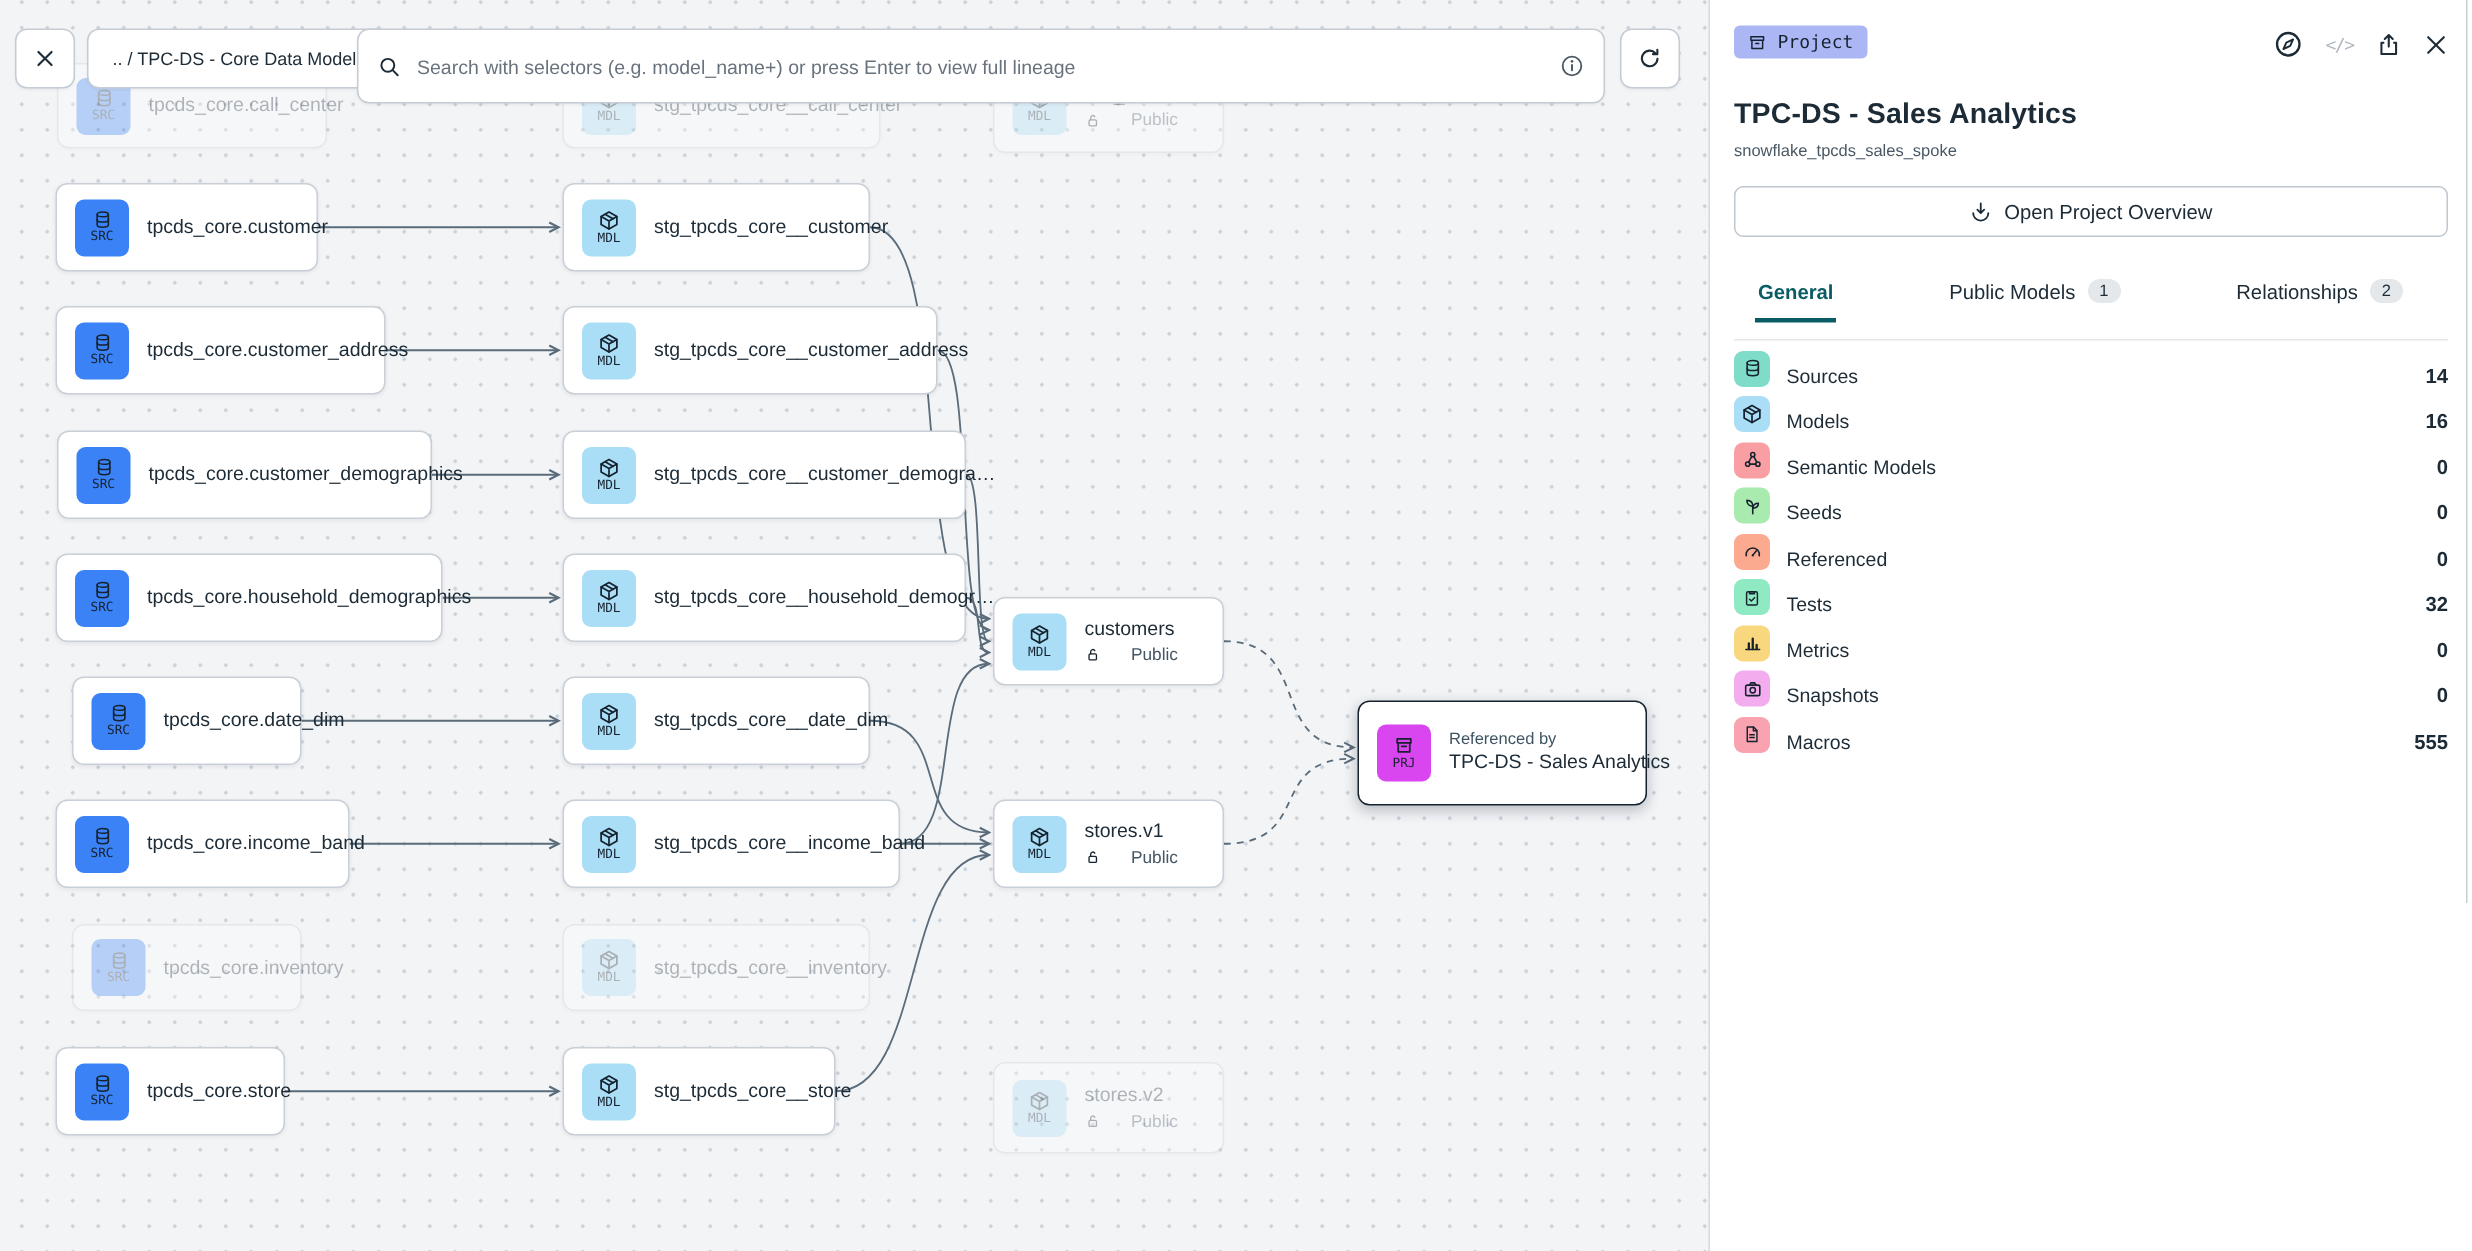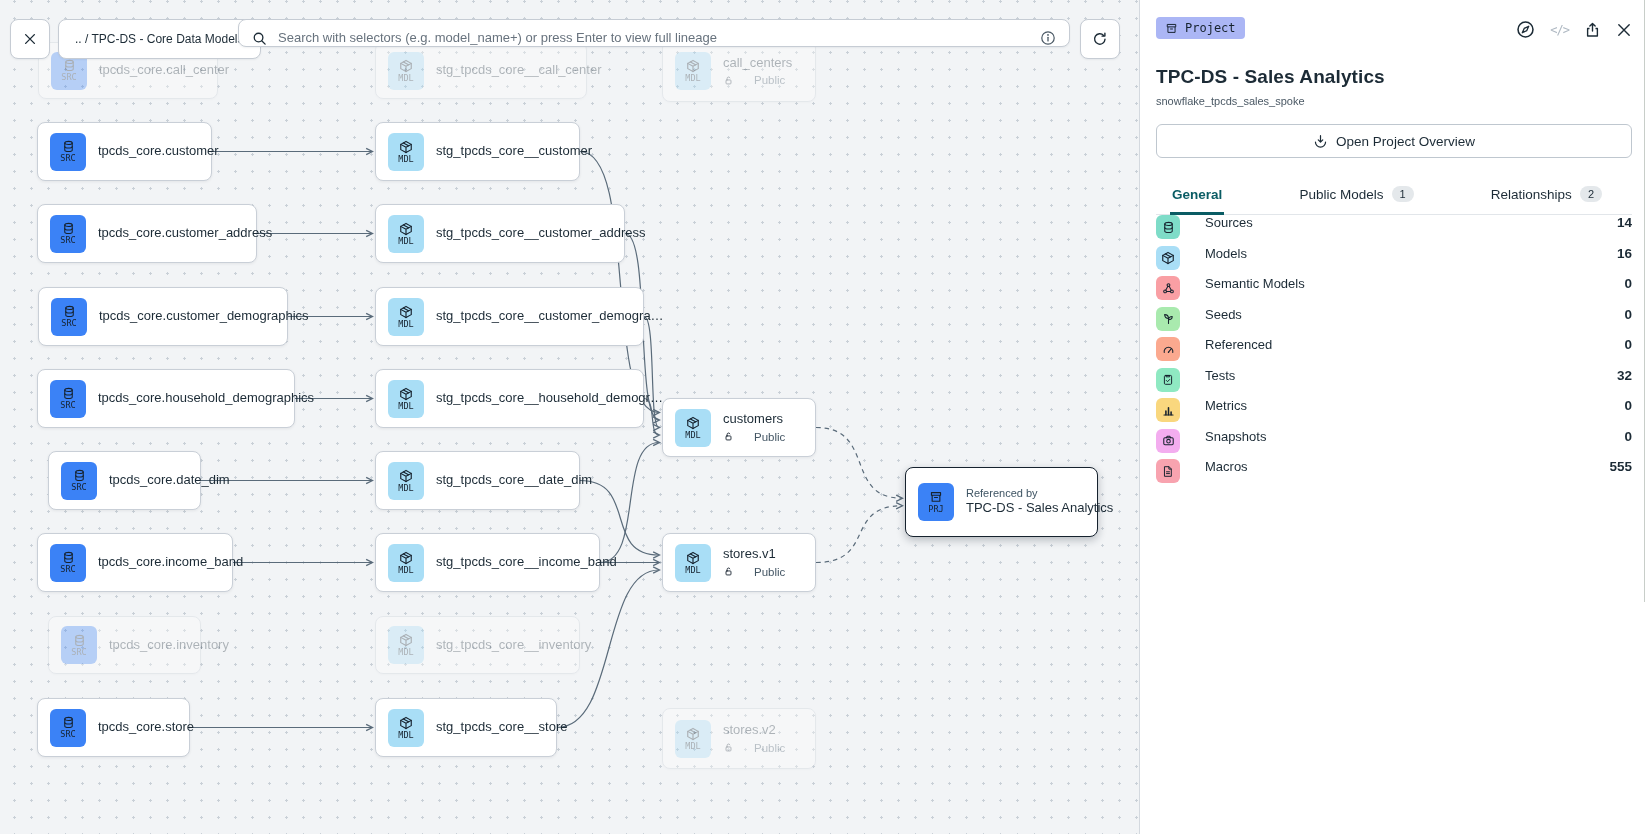--- a/index.html
+++ b/index.html
@@ -13,62 +13,62 @@
     border-right:1px solid #D4D9DF;}
   #edges{position:absolute;left:0;top:0;pointer-events:none;}
   .node{position:absolute;background:#fff;border:1px solid #C9CFD7;border-radius:8px;
     display:flex;align-items:center;gap:12px;padding:0 12px;box-sizing:border-box;
     box-shadow:0 1px 3px rgba(22,34,46,.07);cursor:pointer;}
   .node.faded{opacity:.32;}
   .node.selected{border:1.5px solid #16222E;box-shadow:0 3px 9px rgba(22,34,46,.28);}
   .badge{width:36px;height:38px;border-radius:6px;flex:none;display:flex;flex-direction:column;
     align-items:center;justify-content:center;gap:1px;}
   .badge .blabel{font-family:"DejaVu Sans Mono",monospace;font-size:8.5px;line-height:1;color:#16222E;}
-  .badge.SRC{background:#3b82f6}.badge.MDL{background:#A9DEF6}.badge.PRJ{background:#3b82f6}
+  .badge.SRC{background:#3b82f6}.badge.MDL{background:#A9DEF6}.badge.PRJ{background:#d946ef}
   .ncol{display:flex;flex-direction:column;justify-content:center;}
   .nlabel{font-size:13px;white-space:nowrap;line-height:1.15;}
   .nsub{display:flex;align-items:center;gap:20px;font-size:11.5px;color:#445664;margin-top:4px;}
   .nref{font-size:11px;color:#3E5463;margin-bottom:2px;line-height:1;}
 
   
   .hbtn{position:absolute;background:#fff;border:1px solid #C6CCD4;border-radius:8px;
     box-shadow:0 1px 2px rgba(22,34,46,.06);display:flex;align-items:center;justify-content:center;cursor:pointer;}
   .breadcrumb{position:absolute;left:58px;top:19px;height:38px;background:#fff;border:1px solid #C6CCD4;
     border-radius:8px;box-shadow:0 1px 2px rgba(22,34,46,.06);display:flex;align-items:center;
     padding:0 16px;font-size:12px;cursor:pointer;white-space:nowrap;}
-  .search{position:absolute;left:238px;top:19px;width:832px;height:28px;background:#fff;
+  .search{position:absolute;left:238px;top:19px;width:832px;height:50px;background:#fff;
     border:1px solid #C6CCD4;border-radius:8px;box-shadow:0 1px 2px rgba(22,34,46,.06);
-    display:flex;align-items:flex-end;gap:9px;padding:0 13px;box-sizing:border-box;}
+    display:flex;align-items:center;gap:9px;padding:0 13px;box-sizing:border-box;}
   .search input{border:none;outline:none;flex:1;font-size:13px;color:#1C2B36;background:transparent;
     font-family:"Liberation Sans",sans-serif;}
   .search input::placeholder{color:#68737E;}
 
   
   .panel{position:absolute;left:1140px;top:0;width:508px;height:602px;background:#fff;
     box-sizing:border-box;padding:17px 16px 0 16px;}
   .panel::after{content:"";position:absolute;right:3px;top:0;width:1px;height:100%;background:#C8CEC9;}
   .p-top{display:flex;justify-content:space-between;align-items:flex-start;}
   .p-badge{display:inline-flex;align-items:center;gap:7px;background:#ABB6F5;border-radius:4px;
     padding:4px 9px;font-family:"DejaVu Sans Mono",monospace;font-size:12px;color:#16222E;}
   .p-icons{display:flex;gap:15px;align-items:center;padding-top:3px;}
   .p-icons .ic{cursor:pointer;display:flex;align-items:center;}
   .ic-code{font-family:"DejaVu Sans Mono",monospace;font-size:12px;color:#AEB8C2;letter-spacing:-1px;}
   .p-title{font-size:19px;font-weight:700;margin-top:27px;letter-spacing:.1px;}
   .p-sub{font-size:11px;color:#4A5864;margin-top:7px;}
   .p-btn{margin-top:17px;width:100%;height:34px;background:#fff;border:1px solid #BFC7CF;border-radius:6px;
     display:flex;align-items:center;justify-content:center;gap:8px;font-size:13.5px;color:#1C2B36;
     cursor:pointer;font-family:"Liberation Sans",sans-serif;}
   .tabs{margin-top:19px;display:flex;justify-content:space-between;align-items:stretch;
-    border-bottom:1px solid #E2E6EA;padding:0 28px 0 14px;}
+    border-bottom:1px solid #E2E6EA;padding:0 28px 12px 14px;}
   .tab{display:flex;align-items:center;gap:8px;padding:9px 2px 10px 2px;font-size:13.5px;cursor:pointer;
     border-bottom:3px solid transparent;margin-bottom:-1px;color:#1C2B36;}
   .tab.active{color:#0A5C64;font-weight:700;border-bottom-color:#0A5C64;}
   .tab .pill{background:#E4E8EB;border-radius:10px;padding:2px 8px;font-size:11px;font-weight:400;color:#1C2B36;}
   .res-head{font-size:11.5px;font-weight:700;margin:16px 0 10px 0;color:#1C2B36;}
-  .res-row{display:flex;align-items:flex-start;gap:25px;height:30.5px;cursor:pointer;}
+  .res-row{display:flex;align-items:flex-end;gap:11px;height:30.5px;cursor:pointer;}
   .res-tile{width:24px;height:24px;border-radius:6px;flex:none;display:flex;align-items:center;justify-content:center;}
   .res-label{flex:1;font-size:13px;}
   .res-count{font-size:13.5px;font-weight:600;}
   svg{display:block;}
 </style>
 </head>
 <body>
 
 <div class="app">
 

